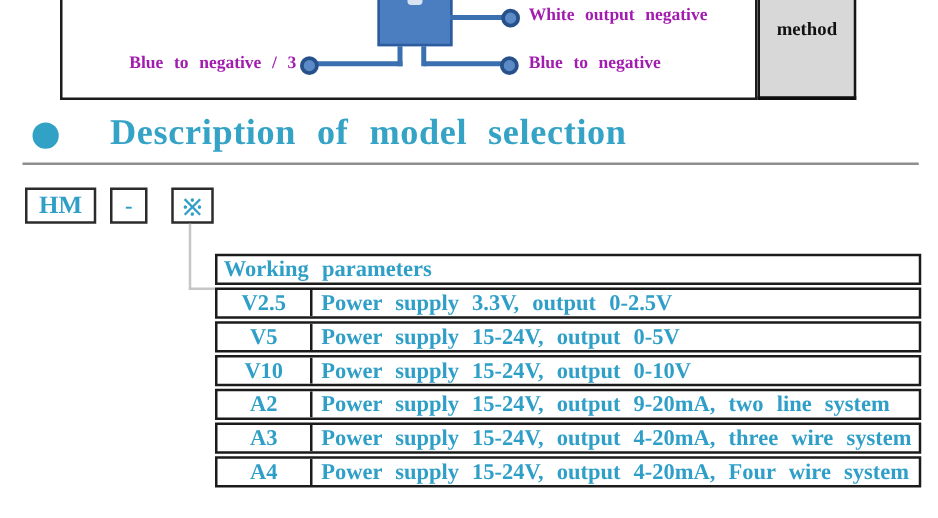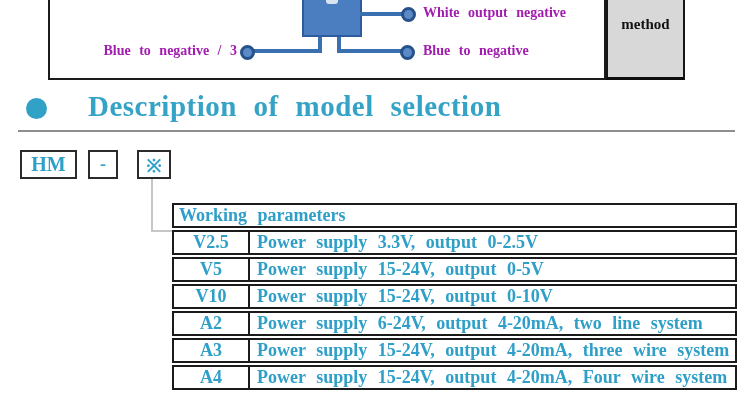--- a/index.html
+++ b/index.html
@@ -105,21 +105,21 @@
     <div class="prow">
       <div class="code">V5</div>
       <div class="desc">Power supply 15-24V, output 0-5V</div>
     </div>
     <div class="prow">
       <div class="code">V10</div>
       <div class="desc">Power supply 15-24V, output 0-10V</div>
     </div>
     <div class="prow">
       <div class="code">A2</div>
-      <div class="desc">Power supply 6-24V, output 4-20mA, two line system</div>
+      <div class="desc">Power supply 15-24V, output 9-20mA, two line system</div>
     </div>
     <div class="prow">
       <div class="code">A3</div>
       <div class="desc">Power supply 15-24V, output 4-20mA, three wire system</div>
     </div>
     <div class="prow">
       <div class="code">A4</div>
       <div class="desc">Power supply 15-24V, output 4-20mA, Four wire system</div>
     </div>
   </div>

